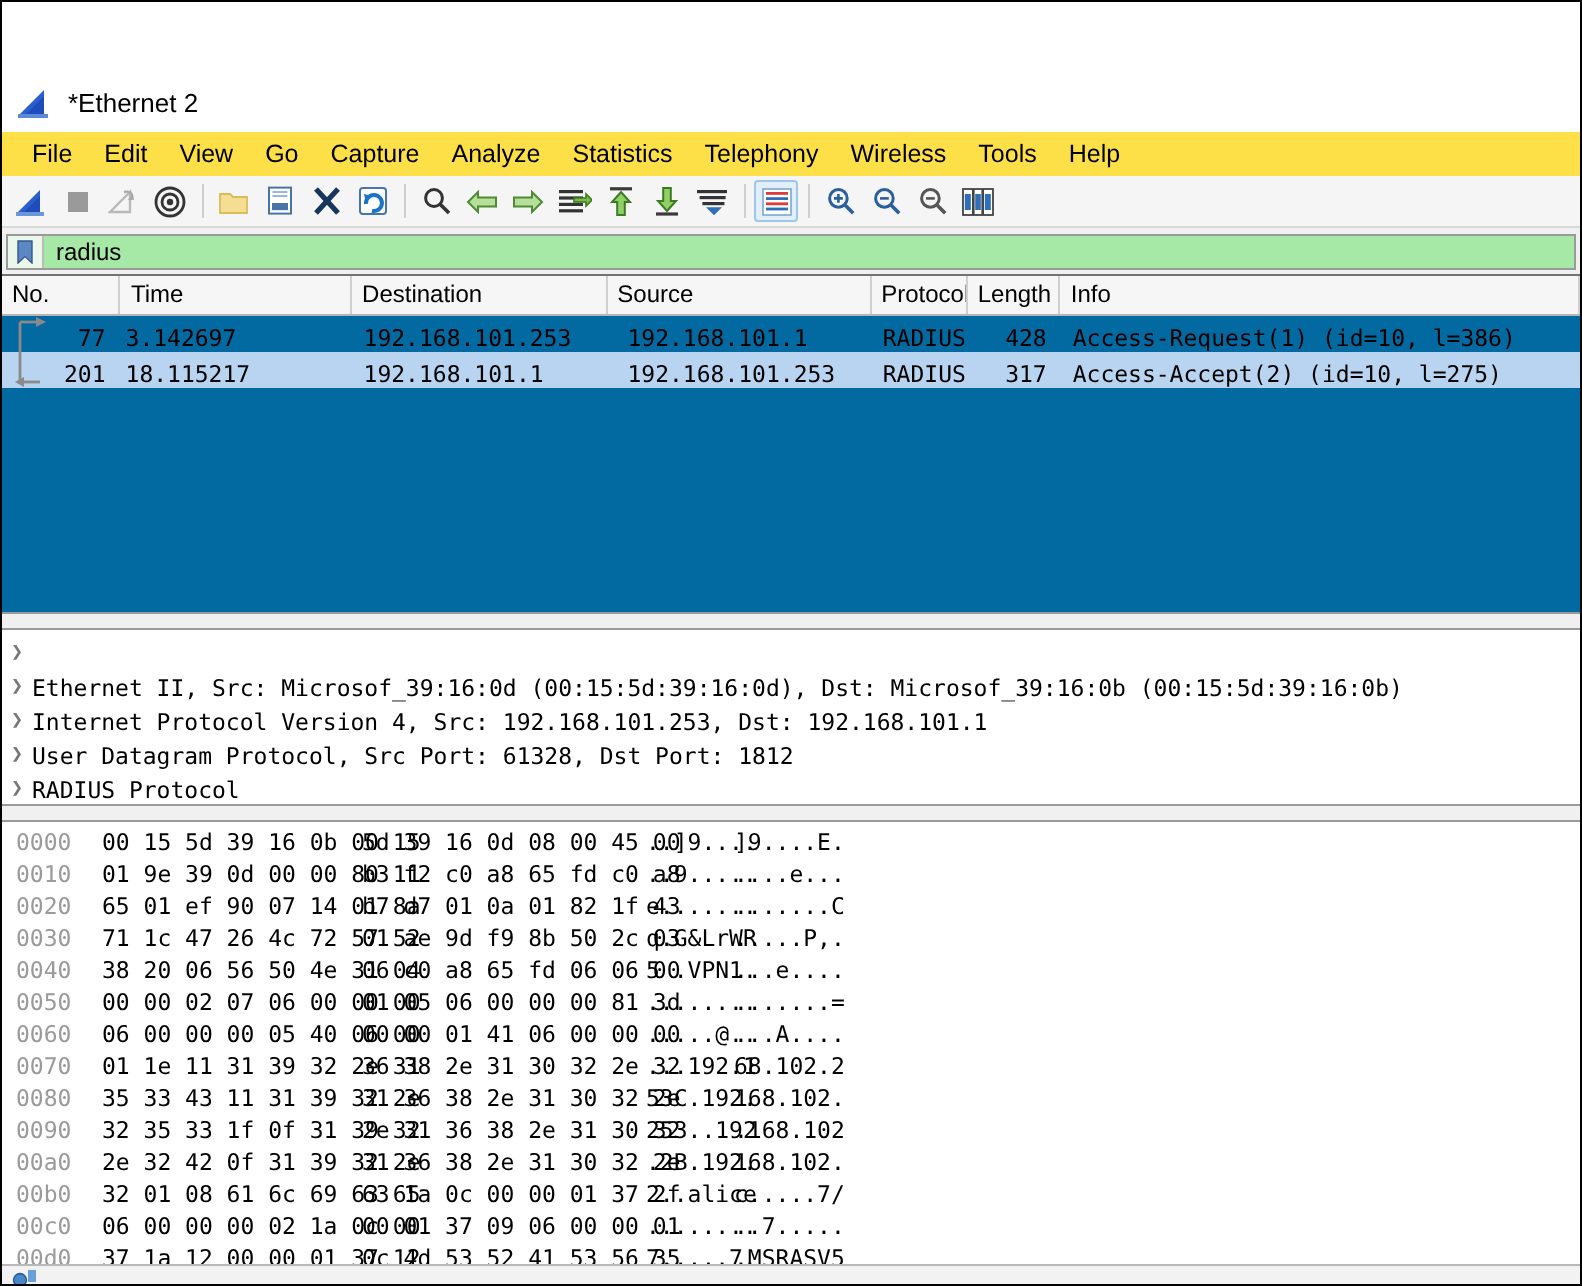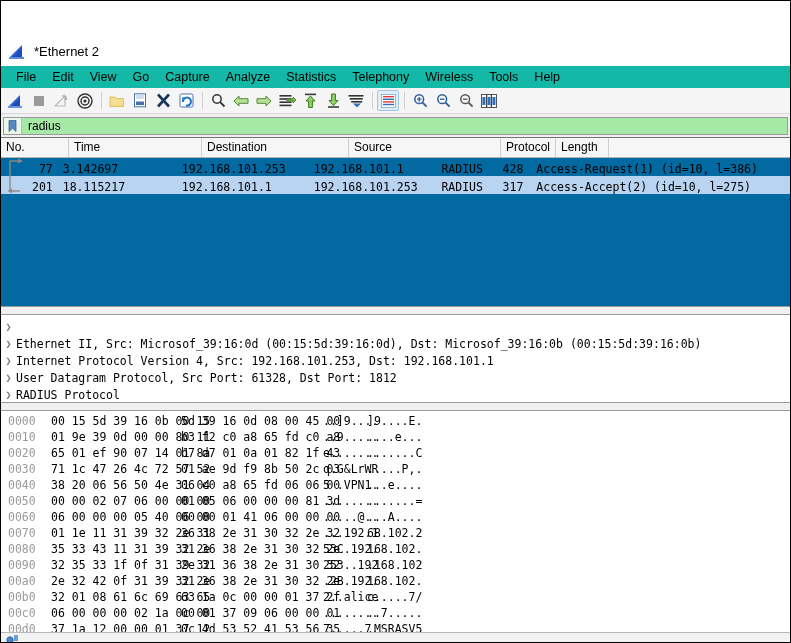--- a/index.html
+++ b/index.html
@@ -40,21 +40,21 @@
   }
   .title-text {
     font-size: 13px;
     color: #000;
     font-family: "Liberation Sans", sans-serif;
   }
 
   
   .menubar {
     height: 22px;
-    background: #14b8a6;
+    background: #fde047;
     display: flex;
     align-items: center;
     padding-left: 7px;
     flex: none;
   }
   .menu-item {
     font-size: 12.5px;
     padding: 2px 8px;
     color: #000;
     white-space: nowrap;
@@ -469,20 +469,21 @@
 
   <div class="packet-list">
 
     <div class="plist-header">
       <div class="col c-no">No.</div>
       <div class="col c-time">Time</div>
       <div class="col c-dst">Destination</div>
       <div class="col c-src">Source</div>
       <div class="col c-proto">Protocol</div>
       <div class="col c-len">Length</div>
+      <div class="col c-info">Info</div>
     </div>
 
     <div class="plist-body" style="position:relative;">
 
       <svg class="reqresp" viewBox="0 0 18 36">
         <path d="M3 3 L3 33" stroke="#8a8a8a" stroke-width="1.4"></path>
         <path d="M3 3 L13 3" stroke="#8a8a8a" stroke-width="1.4"></path>
         <path d="M11 0.5 L16 3 L11 5.5 Z" fill="#8a8a8a"></path>
         <path d="M3 33 L13 33" stroke="#8a8a8a" stroke-width="1.4"></path>
         <path d="M5 30.5 L0.5 33 L5 35.5 Z" fill="#8a8a8a"></path>

